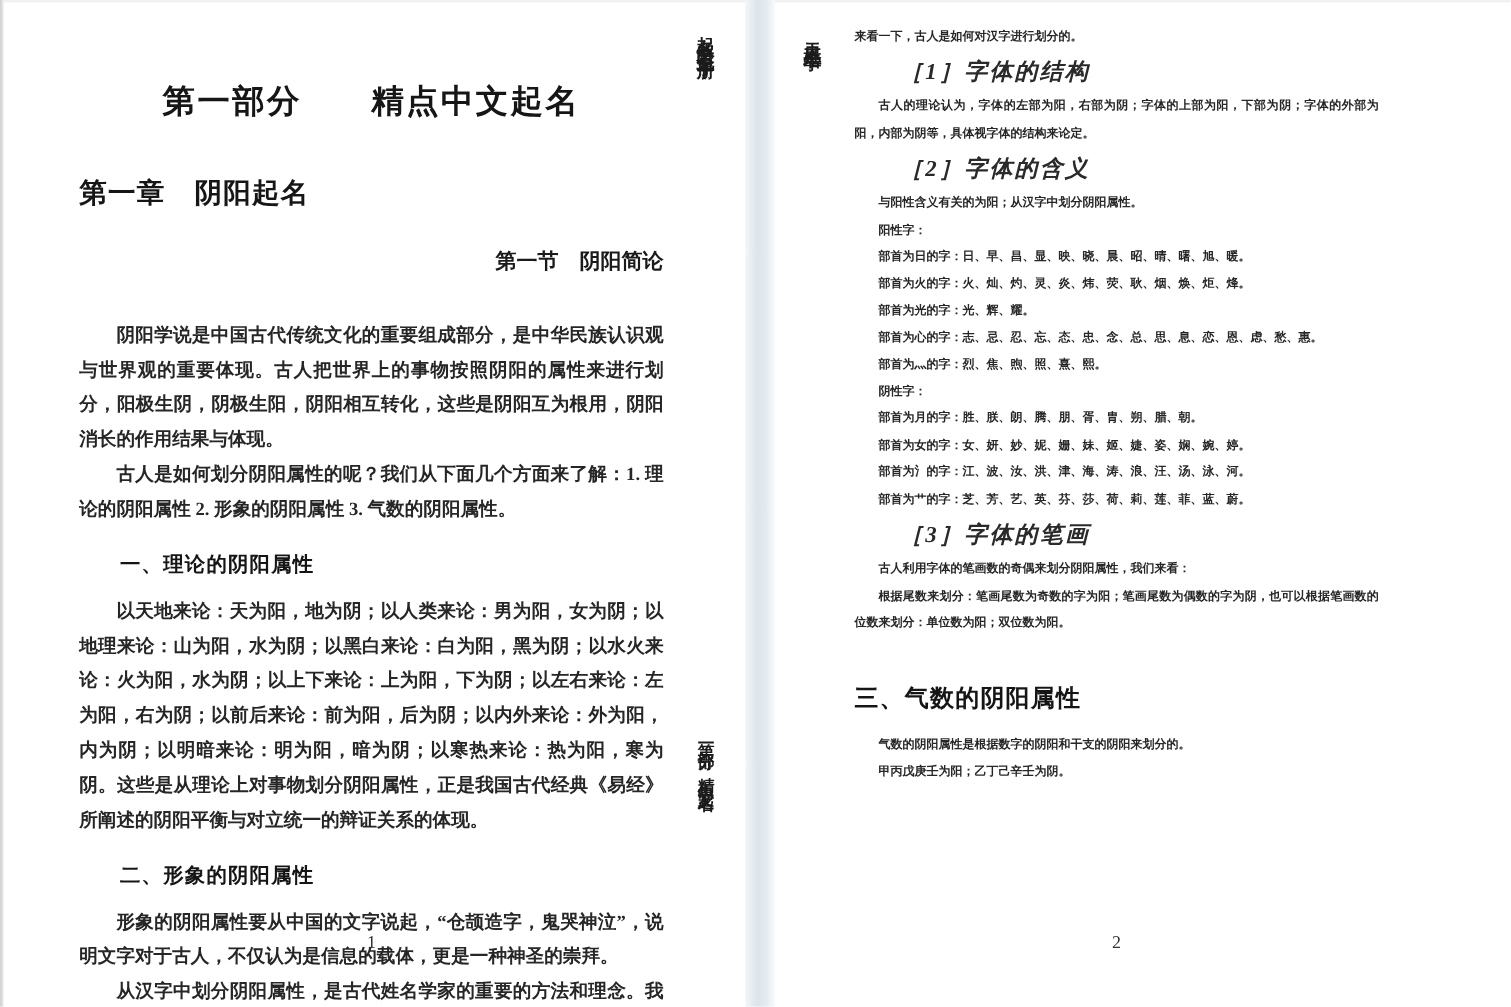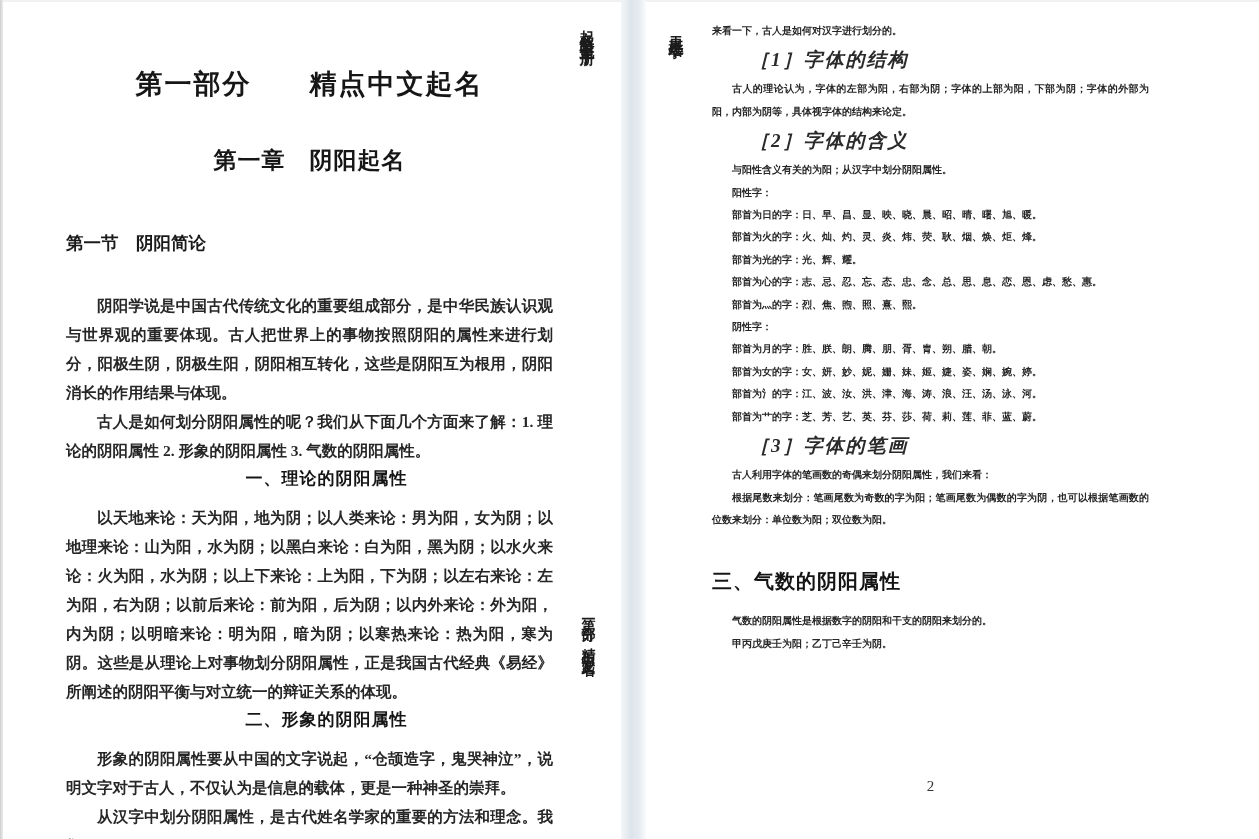--- a/index.html
+++ b/index.html
@@ -24,38 +24,37 @@
   .col-left{position:absolute;left:66px;top:0;width:487px;}
   .col-right{position:absolute;left:712px;top:0;width:437px;}
 
   
   .part-title{
     margin:66px 0 0 0;text-align:center;font-size:27px;font-weight:bold;
     letter-spacing:2px;color:#161616;
     font-family:"Liberation Sans","DejaVu Sans",sans-serif;
   }
   .chapter-title{
-    margin:43px 0 0 0;text-align:center;font-size:23px;font-weight:bold;
+    margin:43px 0 0 0;text-align:left;font-size:23px;font-weight:bold;
     letter-spacing:1px;color:#161616;
     font-family:"Liberation Sans","DejaVu Sans",sans-serif;
   }
   .section-title{
-    margin:55px 0 0 0;text-align:left;font-size:17.5px;font-weight:bold;
+    margin:29px 0 0 0;text-align:right;font-size:17.5px;font-weight:bold;
     color:#1a1a1a;font-family:"Liberation Sans","DejaVu Sans",sans-serif;
   }
   .lp-body{margin-top:36px;}
   .lp-body p{
     margin:0;font-size:15.5px;line-height:29px;text-align:justify;
     text-indent:2em;color:#262626;font-weight:600;
   }
   .num-heading{
-    margin:2px 0 13px 0;padding-left:2em;font-size:17px;font-weight:bold;
+    margin:20px 0 13px 0;padding-left:2em;font-size:17px;font-weight:bold;
     color:#151515;font-family:"Liberation Sans","DejaVu Sans",sans-serif;
     letter-spacing:1px;
-    text-align:center;
   }
 
   
   .rp-body{margin-top:20px;}
   .rp-body p{
     margin:0;font-size:10px;line-height:22.4px;text-align:justify;
     text-indent:2em;color:#262626;font-weight:600;
   }
   .rp-body p.no-indent{text-indent:0;}
   .kai{

